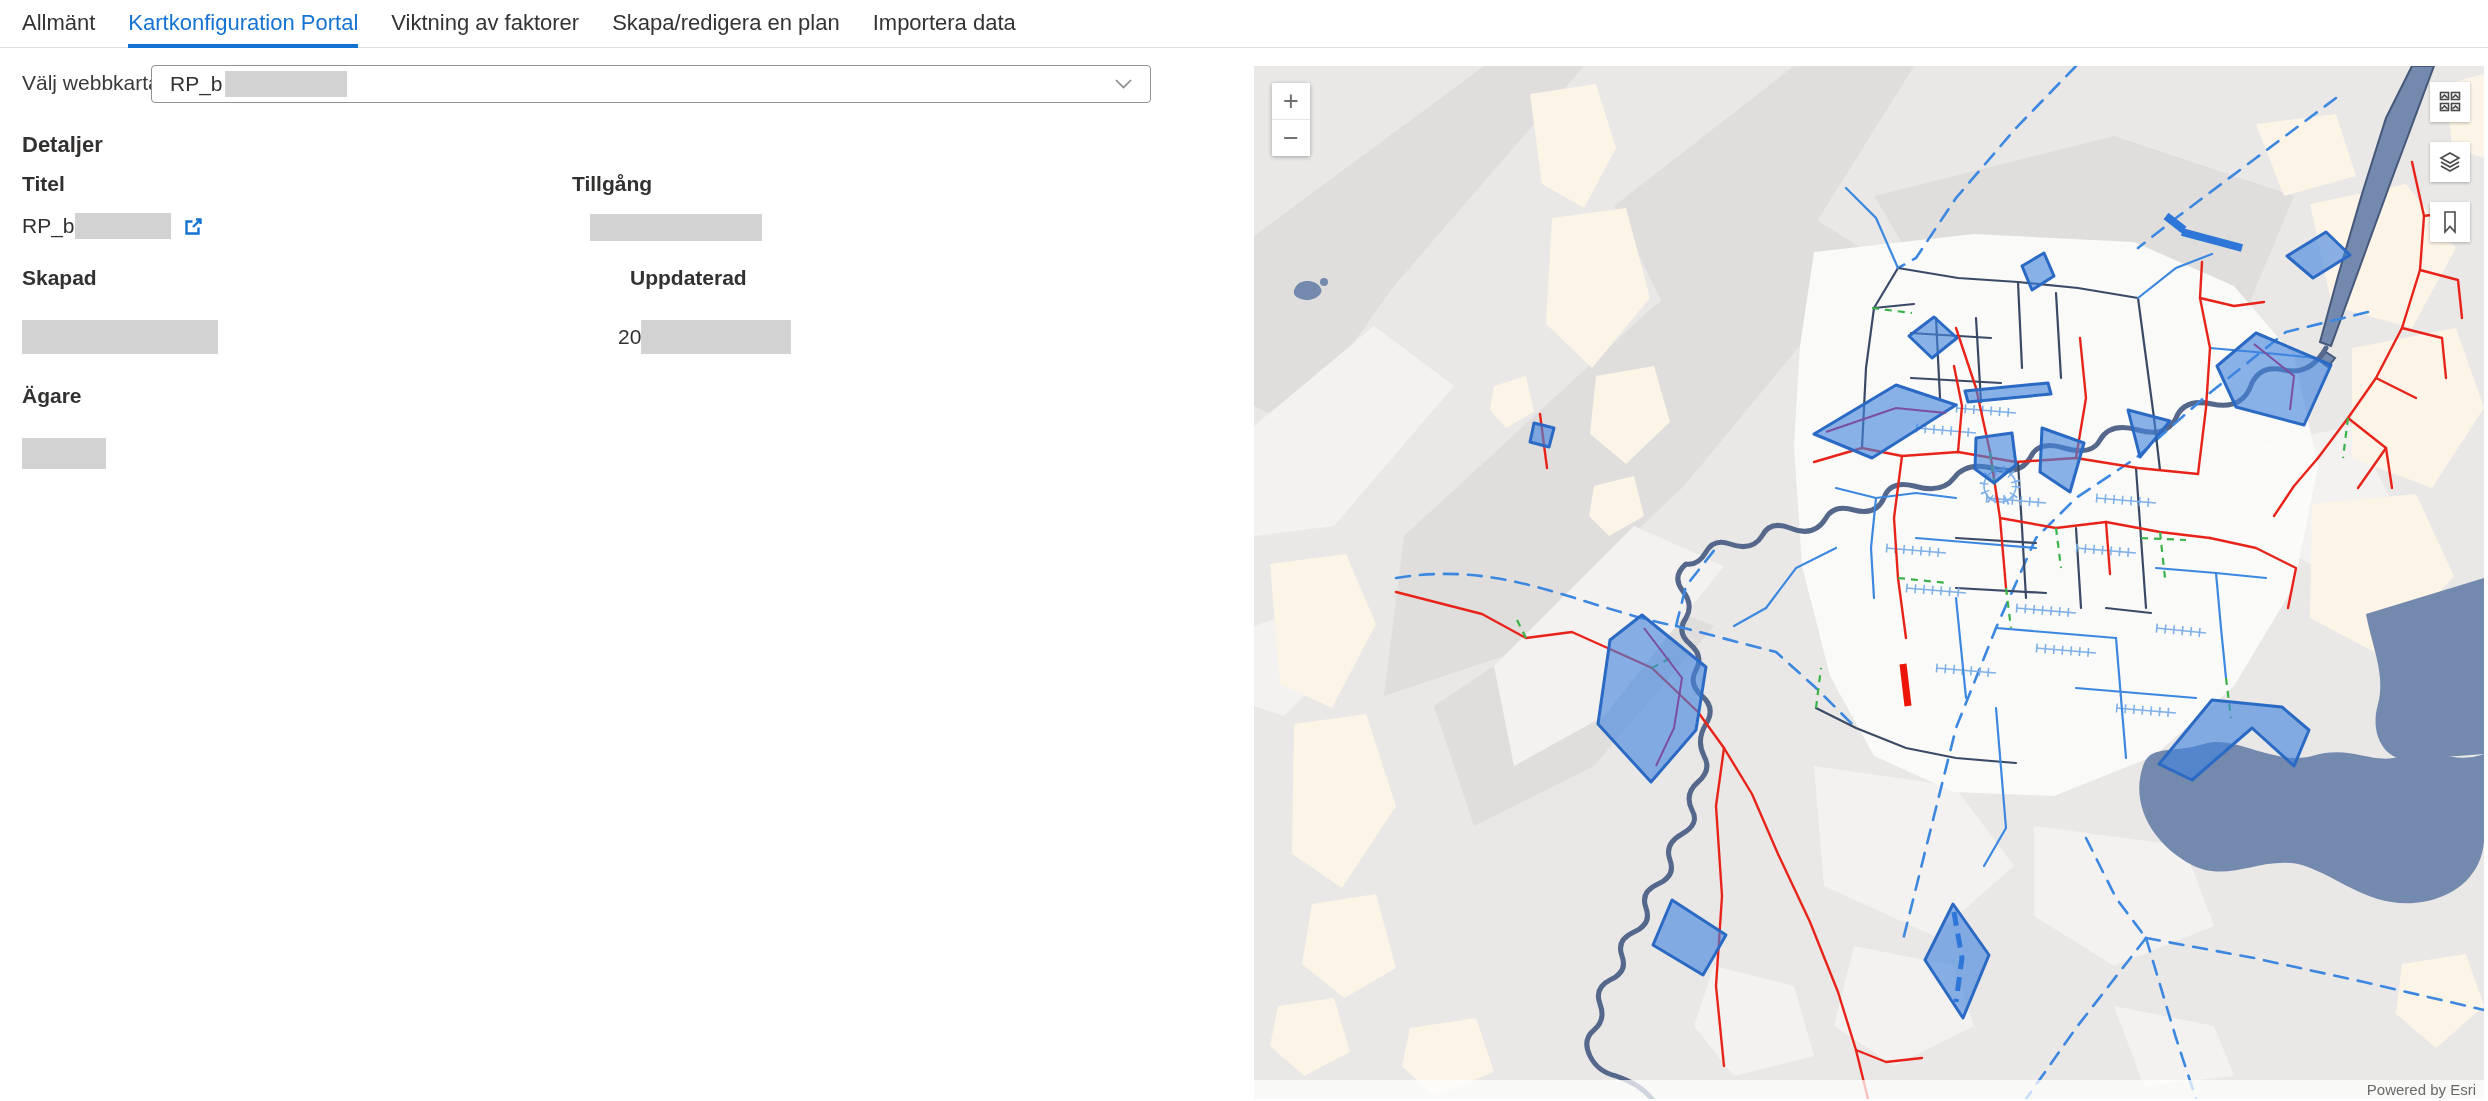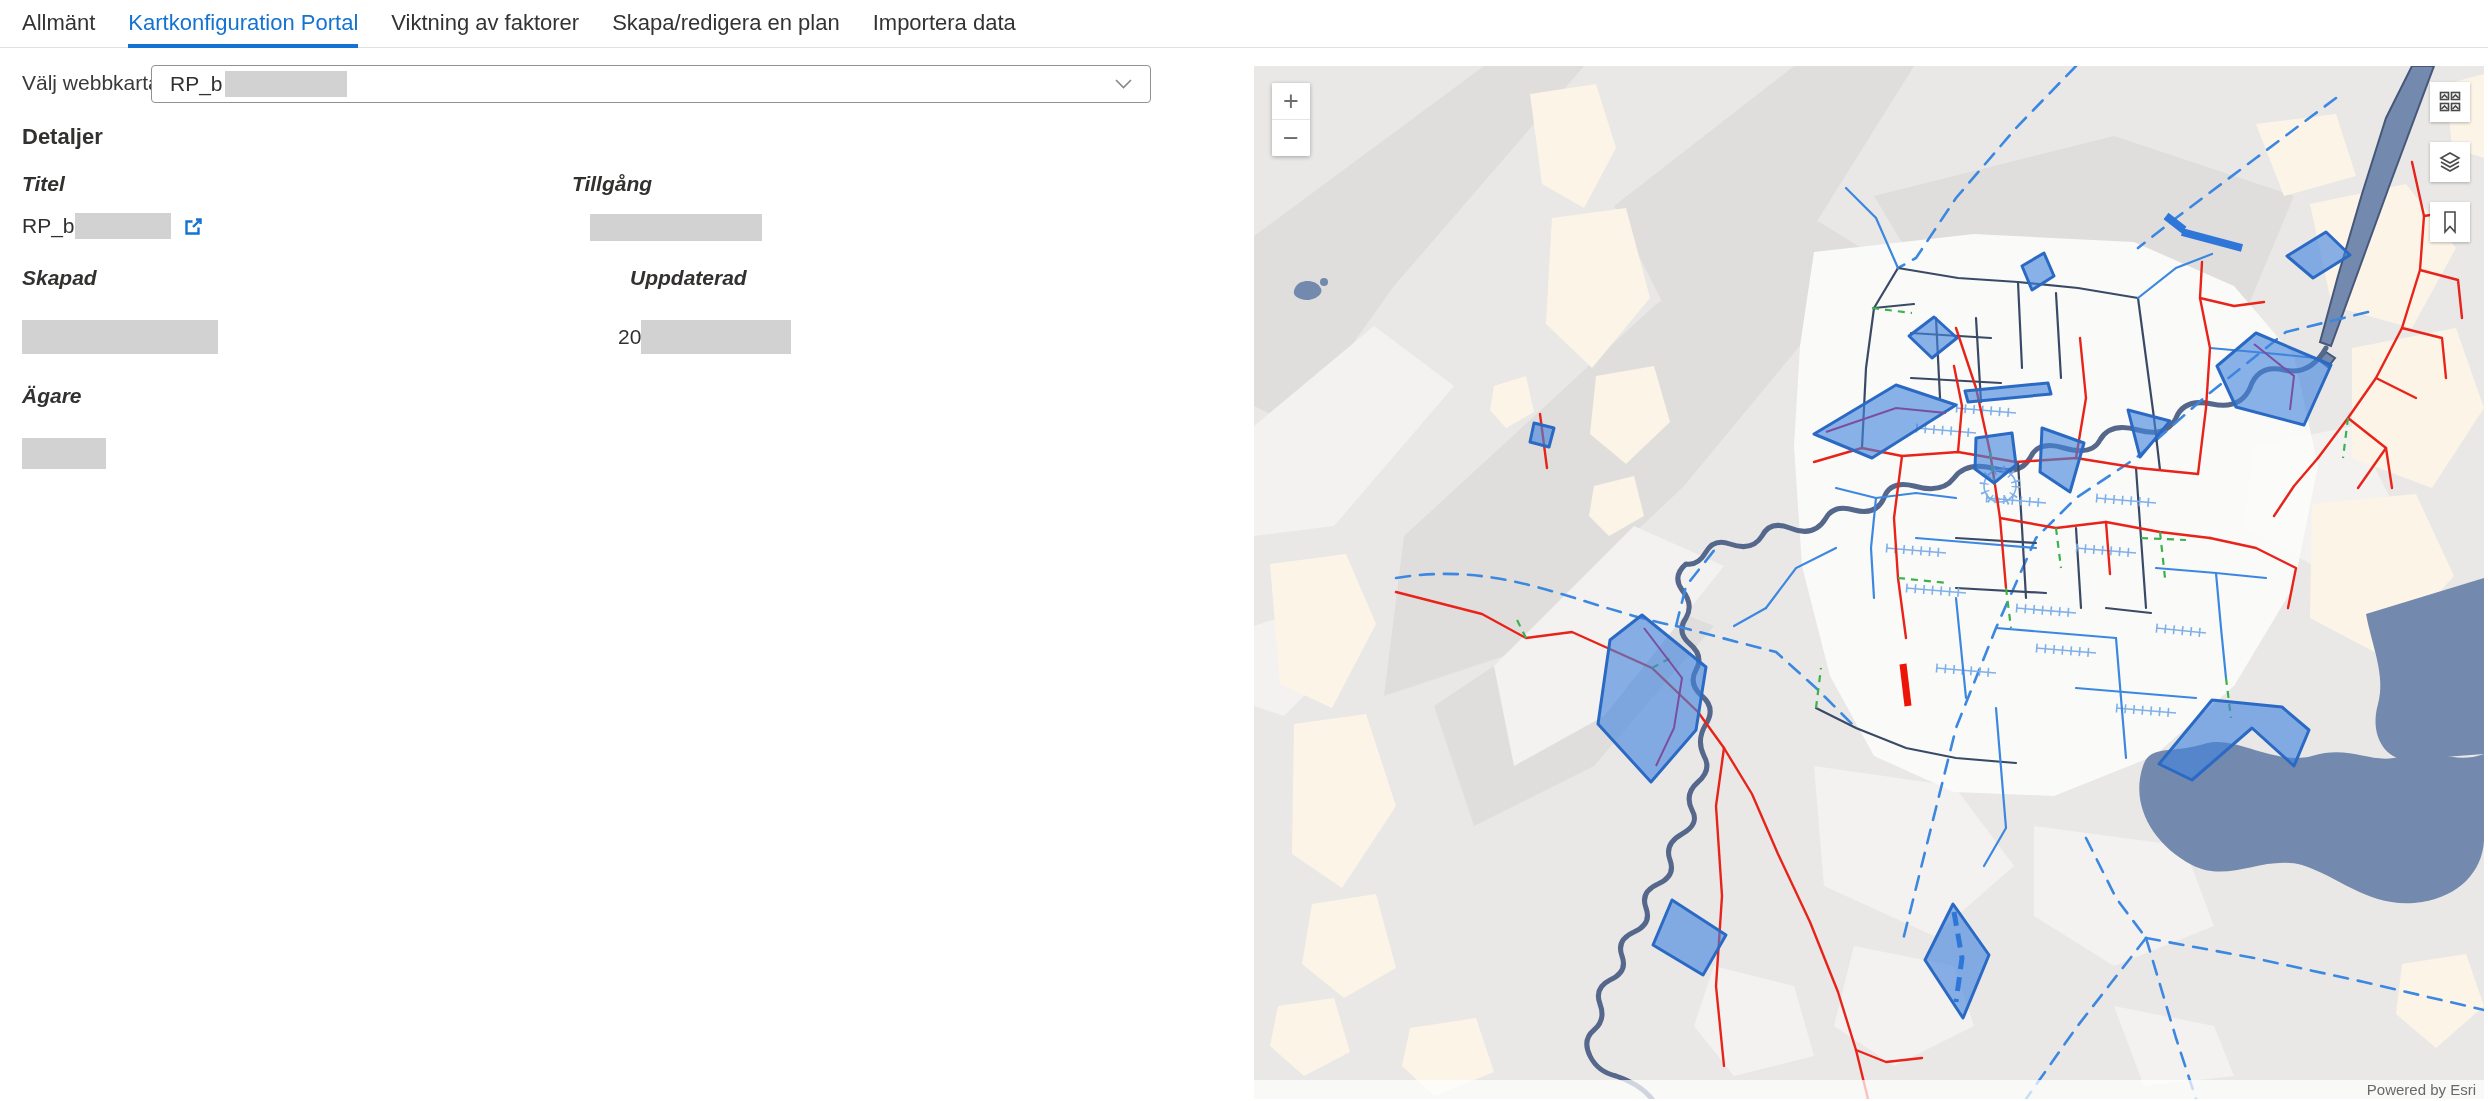--- a/index.html
+++ b/index.html
@@ -9,22 +9,22 @@
 
   
   .tabs { position:absolute; left:0; top:0; width:2488px; height:48px;
     display:flex; gap:33px; padding-left:22px; border-bottom:1px solid #e1e0de; }
   .tab { font-size:22px; line-height:45px; color:#333; cursor:pointer; position:relative; white-space:nowrap; }
   .tab.active { color:#1473d2; }
   .tab.active::after { content:""; position:absolute; left:0; right:0; bottom:-1px; height:4px; background:#1473d2; }
 
   
   .lbl { position:absolute; font-size:21px; color:#3b3a39; }
-  .field-label { position:absolute; font-size:21px; font-weight:bold; color:#323130;font-style:italic; }
-  .heading { position:absolute; font-size:22px; font-weight:bold; color:#323130; }
+  .field-label { position:absolute; font-size:21px; font-weight:bold; color:#323130; }
+  .heading { position:absolute; font-size:22px; font-weight:bold; color:#323130;margin-top:8px; }
   .redact { display:inline-block; background:#d2d2d2; }
   .select-box { position:absolute; left:151px; top:65px; width:1000px; height:38px;
     border:1.5px solid #919191; border-radius:4px; background:#fff;
     display:flex; align-items:center; padding:0 18px; cursor:pointer; }
   .select-box .val { font-size:21px; color:#323130; margin-right:2px; }
   .value-row { position:absolute; display:flex; align-items:center; }
   .value-row .val { font-size:21px; color:#323130; }
   .chev { margin-left:auto; }
 
   

